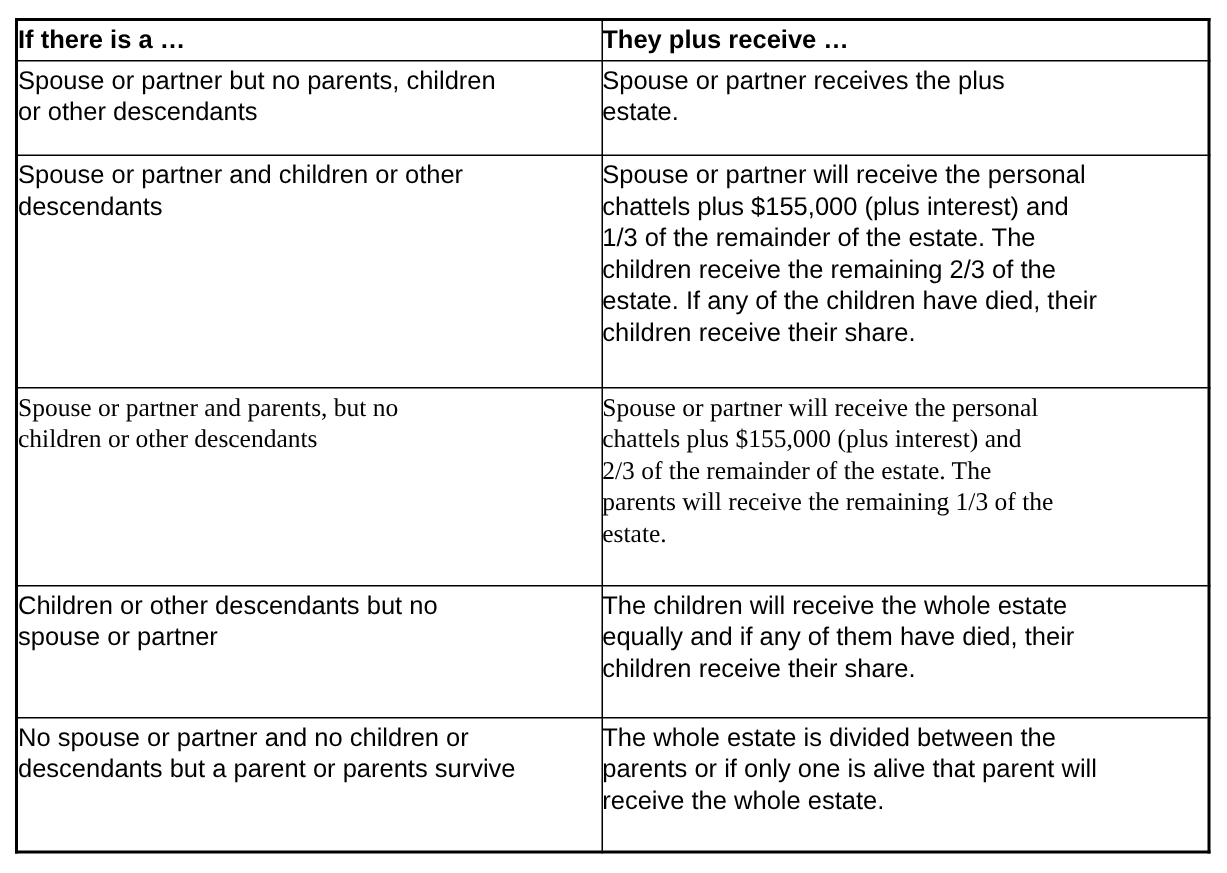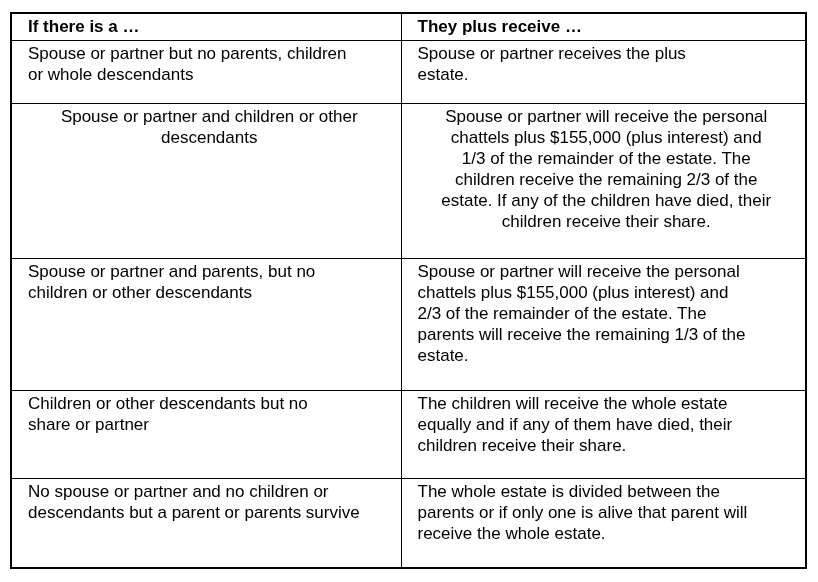--- a/index.html
+++ b/index.html
@@ -22,36 +22,36 @@
     width: 795px;
     border: 2px solid #000000;
   }
   .estate-table col.col-condition { width: 390px; }
   .estate-table col.col-outcome   { width: 405px; }
   .estate-table th,
   .estate-table td {
     border: 1px solid #000000;
     vertical-align: top;
     text-align: left;
-    padding: 2px 10px 3px 16px;
+    padding: 2px 10px 3px 0;
     font-size: 17px;
     line-height: 21px;
     white-space: pre-line;
     overflow: hidden;
   }
   .estate-table th {
     font-weight: bold;
     height: 22px;
     padding-top: 2px;
     padding-bottom: 2px;
   }
   
   .estate-table tr.row-0 td { height: 57px; }
-  .estate-table tr.row-1 td { height: 149px; text-align: center; }
-  .estate-table tr.row-2 td { height: 126px; }
+  .estate-table tr.row-1 td { height: 149px; }
+  .estate-table tr.row-2 td { height: 126px; font-family: Liberation Serif, serif; }
   .estate-table tr.row-3 td { height: 82px; }
   .estate-table tr.row-4 td { height: 83px; }
 </style>
 </head>
 <body>
 
 <div class="table-wrap">
   <table class="estate-table">
     <colgroup>
       <col class="col-condition">
@@ -59,21 +59,21 @@
     </colgroup>
     <thead>
       <tr class="header-row">
         <th>If there is a …</th>
         <th>They plus receive …</th>
       </tr>
     </thead>
     <tbody>
       <tr class="row-0">
         <td>Spouse or partner but no parents, children
-or whole descendants</td>
+or other descendants</td>
         <td>Spouse or partner receives the plus
 estate.</td>
       </tr>
       <tr class="row-1">
         <td>Spouse or partner and children or other
 descendants</td>
         <td>Spouse or partner will receive the personal
 chattels plus $155,000 (plus interest) and
 1/3 of the remainder of the estate. The
 children receive the remaining 2/3 of the
@@ -84,21 +84,21 @@
         <td>Spouse or partner and parents, but no
 children or other descendants</td>
         <td>Spouse or partner will receive the personal
 chattels plus $155,000 (plus interest) and
 2/3 of the remainder of the estate. The
 parents will receive the remaining 1/3 of the
 estate.</td>
       </tr>
       <tr class="row-3">
         <td>Children or other descendants but no
-share or partner</td>
+spouse or partner</td>
         <td>The children will receive the whole estate
 equally and if any of them have died, their
 children receive their share.</td>
       </tr>
       <tr class="row-4">
         <td>No spouse or partner and no children or
 descendants but a parent or parents survive</td>
         <td>The whole estate is divided between the
 parents or if only one is alive that parent will
 receive the whole estate.</td>

